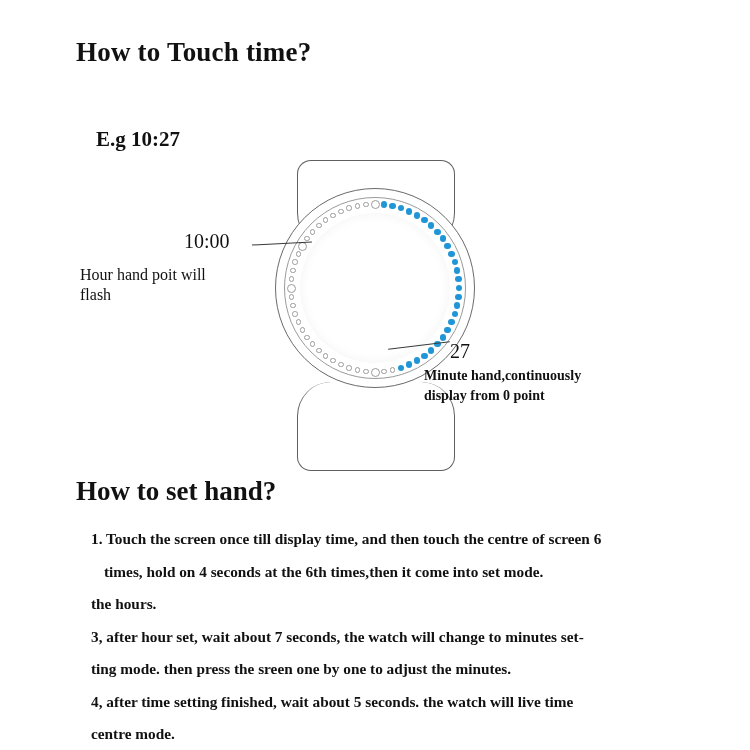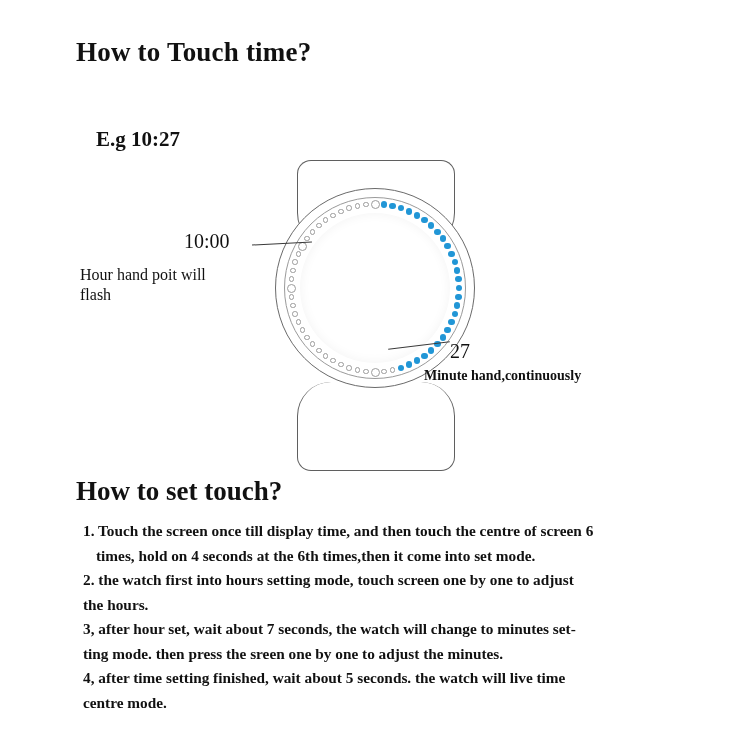--- a/index.html
+++ b/index.html
@@ -175,21 +175,21 @@
     top: 517px;
     width: 610px;
     font-size: 15.3px;
     font-weight: bold;
     line-height: 20.5px;
   }
   .step {
     margin-bottom: 1px;
   }
   .step p {
-    margin: 4px;
+    margin: 12px;
   }
   .step .cont {
     padding-left: 13px;
   }
 </style>
 </head>
 <body>
 
 <div class="page">
 
@@ -272,31 +272,31 @@
 
   <div class="callout-text hour-value">10:00</div>
   <div class="callout-text hour-desc">
     <span>Hour hand poit will</span><br>
     <span>flash</span>
   </div>
 
   <div class="callout-text minute-value">27</div>
   <div class="callout-text minute-desc">
     <span>Minute hand,continuously</span><br>
+    <span>display from 0 point</span>
   </div>
 
-  <div class="title-set">How to set touch?</div>
+  <div class="title-set">How to set hand?</div>
 
   <div class="steps" id="steps">
       <div class="step">
         <p>1. Touch the screen once till display time, and then touch the centre of screen 6</p>
         <p class="cont">times, hold on 4 seconds at the 6th times,then it come into set mode.</p>
       </div>
       <div class="step">
-        <p>2. the watch first into hours setting mode, touch screen one by one to adjust</p>
         <p>the hours.</p>
       </div>
       <div class="step">
         <p>3, after hour set, wait about 7 seconds, the watch will change to minutes set-</p>
         <p>ting mode. then press the sreen one by one to adjust the minutes.</p>
       </div>
       <div class="step">
         <p>4, after time setting finished, wait about 5 seconds. the watch will live time</p>
         <p>centre mode.</p>
       </div>

